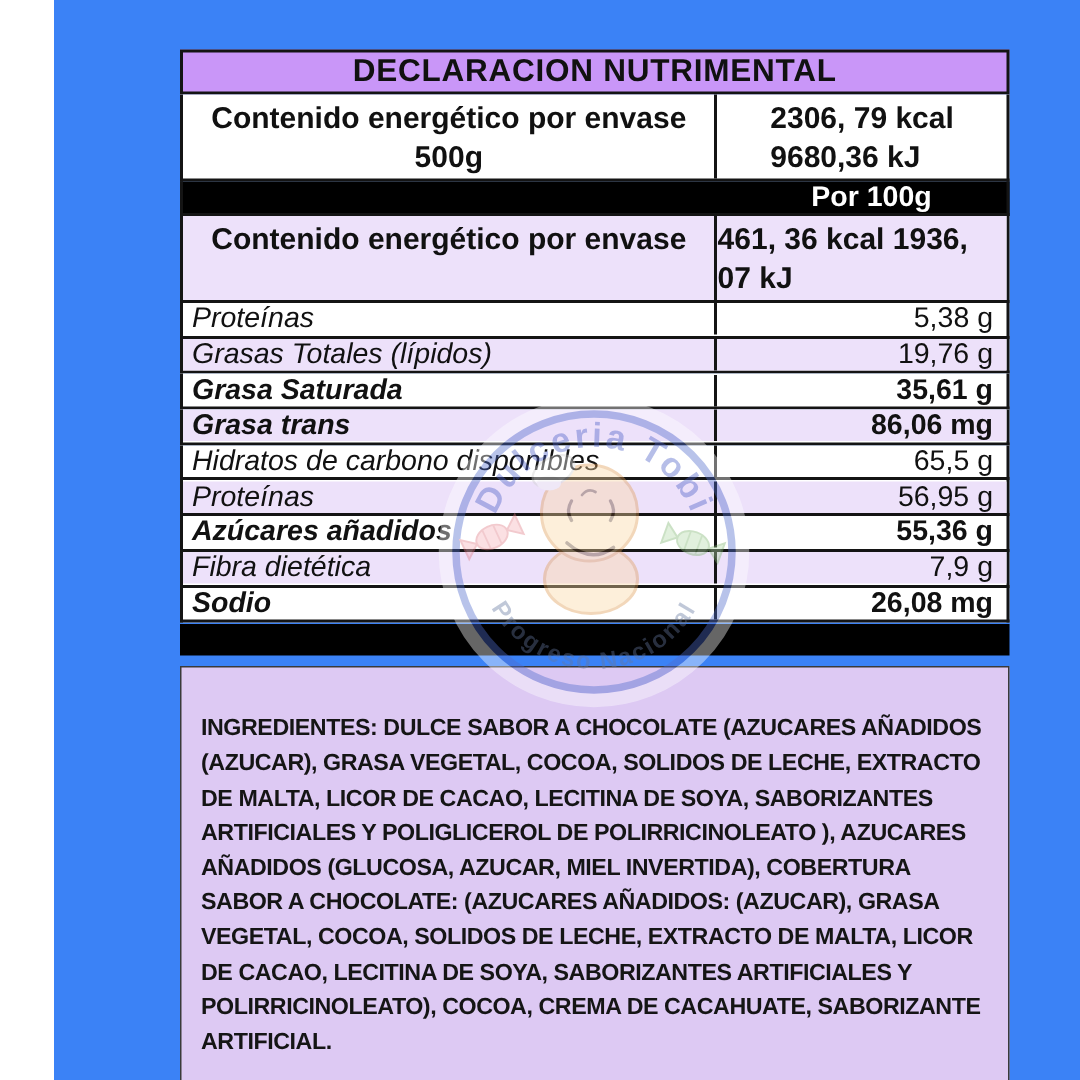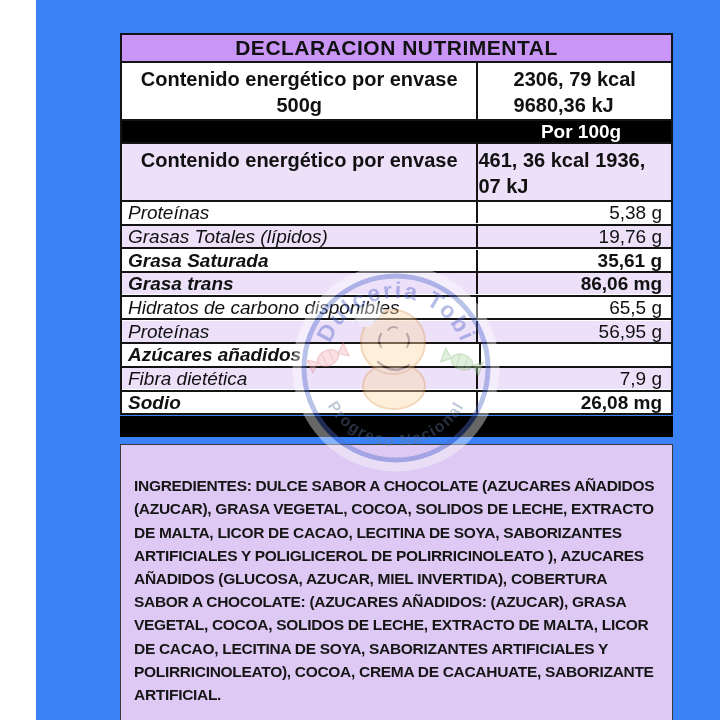--- a/index.html
+++ b/index.html
@@ -132,20 +132,23 @@
       <div class="cell-l lav box">
           <span>Proteínas</span>
         </div>
       <div class="cell-r lav box">
           <span>56,95 g</span>
         </div>
     </div>
     <div class="tr nut-row bold box">
       <div class="cell-l box">
           <span>Azúcares añadidos</span>
+        </div>
+      <div class="cell-r box">
+          <span>55,36 g</span>
         </div>
     </div>
     <div class="tr nut-row box">
       <div class="cell-l lav box">
           <span>Fibra dietética</span>
         </div>
       <div class="cell-r lav box">
           <span>7,9 g</span>
         </div>
     </div>

